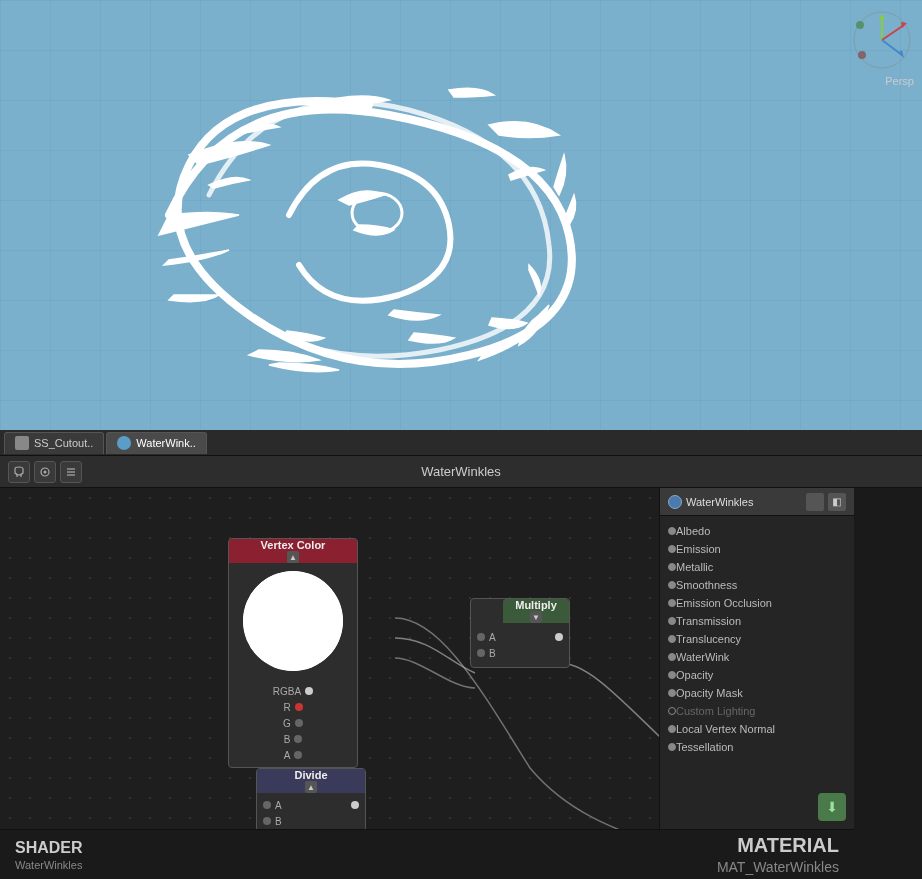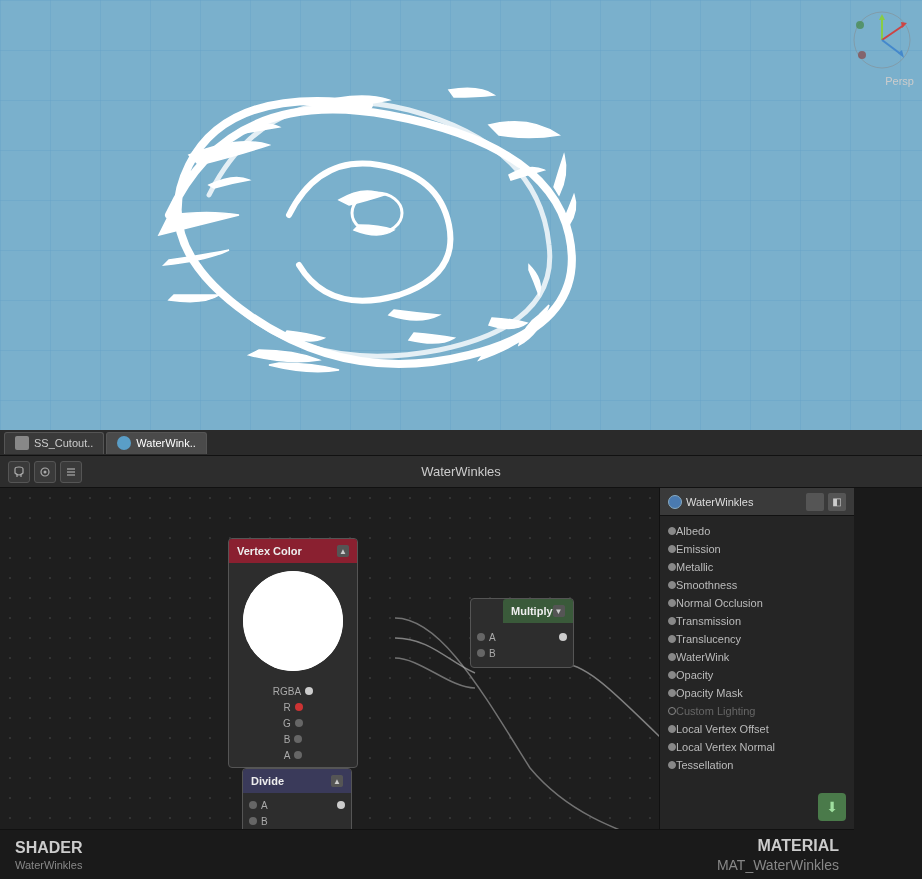--- a/index.html
+++ b/index.html
@@ -270,40 +270,41 @@
       font-size: 11px;
     }
     #shader-label { font-size: 16px; font-weight: bold; color: #ccc; margin-bottom: 2px; }
     #shader-name { font-size: 11px; color: #888; }
 
     #material-info {
       text-align: right;
       color: #aaa;
       font-size: 11px;
     }
-    #material-label { font-size: 16px; font-weight: bold; color: #ccc; margin-bottom: 2px; }
+    #material-label { font-size: 20px; font-weight: bold; color: #ccc; margin-bottom: 2px; }
     #material-name { font-size: 14px; color: #888; }
 
     
     .node-card {
       position: absolute;
       background: #2d2d2d;
       border: 1px solid #555;
       border-radius: 4px;
       min-width: 130px;
     }
 
     .node-header {
       height: 24px;
       background: #8a2030;
       border-radius: 3px 3px 0 0;
       display: flex;
       align-items: center;
       padding: 0 8px;
       justify-content: space-between;
+      flex-direction: column;
     }
 
     .node-header.multiply {
       background: #3a5a3a;
       margin-left: 32px;
     }
 
     .node-header.divide {
       background: #3a3a5a;
     }
@@ -572,21 +573,21 @@
             <span class="port-label">A</span>
             <div class="port-dot white" style="margin-left:auto;"></div>
           </div>
           <div class="port-row">
             <div class="port-dot gray"></div>
             <span class="port-label">B</span>
           </div>
         </div>
       </div>
 
-      <div class="node-card" style="left:242px; top:280px; min-width:110px;">
+      <div class="node-card" style="left:256px; top:280px; min-width:110px;">
         <div class="node-header divide">
           <span class="node-title">Divide</span>
           <div class="node-collapse">▲</div>
         </div>
         <div class="node-ports" style="padding:4px 0;">
           <div class="port-row">
             <div class="port-dot gray"></div>
             <span class="port-label">A</span>
             <div class="port-dot white" style="margin-left:auto;"></div>
           </div>
@@ -634,21 +635,21 @@
           <div class="prop-item">
             <div class="prop-dot filled"></div>
             <span>Metallic</span>
           </div>
           <div class="prop-item">
             <div class="prop-dot filled"></div>
             <span>Smoothness</span>
           </div>
           <div class="prop-item">
             <div class="prop-dot filled"></div>
-            <span>Normal Occlusion</span>
+            <span>Emission Occlusion</span>
           </div>
           <div class="prop-item">
             <div class="prop-dot filled"></div>
             <span>Transmission</span>
           </div>
           <div class="prop-item">
             <div class="prop-dot filled"></div>
             <span>Translucency</span>
           </div>
           <div class="prop-item">
@@ -659,24 +660,20 @@
             <div class="prop-dot filled"></div>
             <span>Opacity</span>
           </div>
           <div class="prop-item">
             <div class="prop-dot filled"></div>
             <span>Opacity Mask</span>
           </div>
           <div class="prop-item disabled">
             <div class="prop-dot"></div>
             <span>Custom Lighting</span>
-          </div>
-          <div class="prop-item">
-            <div class="prop-dot filled"></div>
-            <span>Local Vertex Offset</span>
           </div>
           <div class="prop-item">
             <div class="prop-dot filled"></div>
             <span>Local Vertex Normal</span>
           </div>
           <div class="prop-item">
             <div class="prop-dot filled"></div>
             <span>Tessellation</span>
           </div>
         </div>

